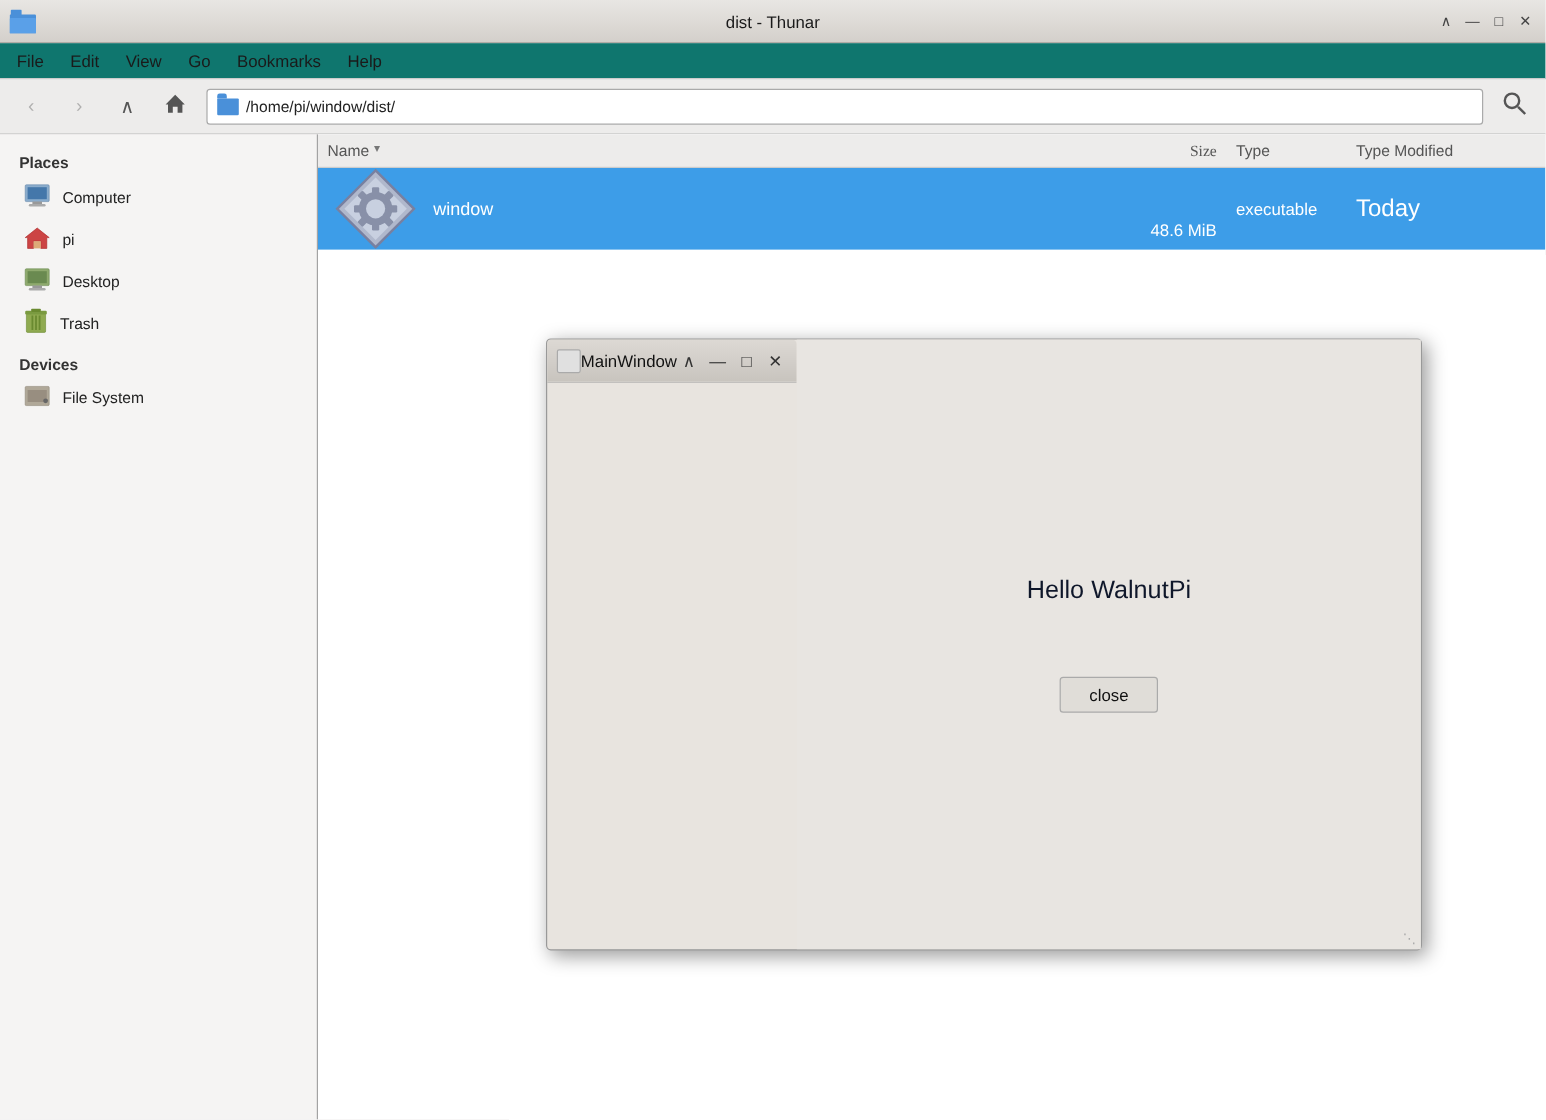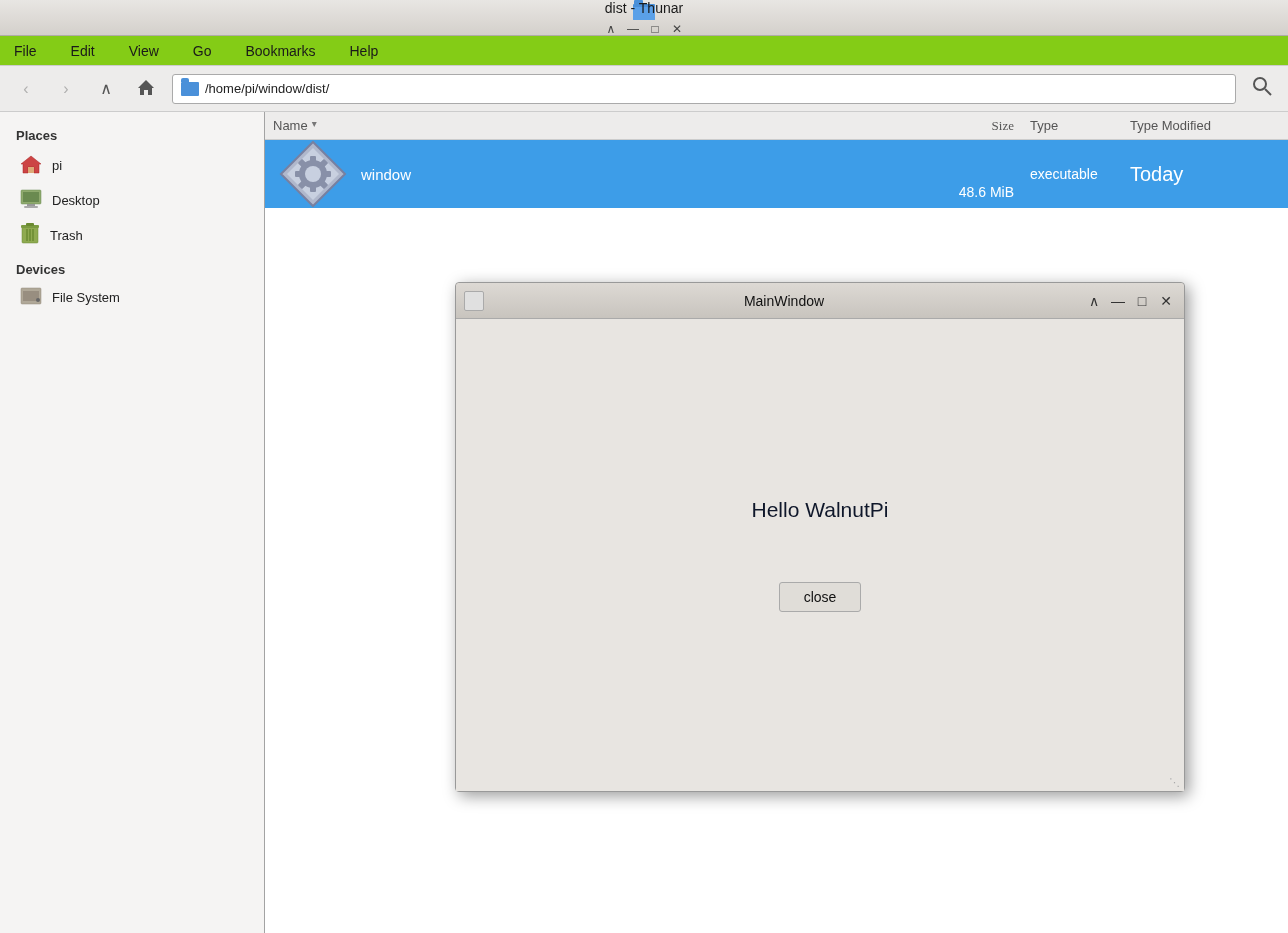--- a/index.html
+++ b/index.html
@@ -15,21 +15,20 @@
 
     
     .title-bar {
       background: linear-gradient(to bottom, #e8e6e3, #d4d0cb);
       height: 36px;
       display: flex;
       align-items: center;
       justify-content: space-between;
       padding: 0 8px;
       border-bottom: 1px solid #b0aca6;
-      flex-direction: column;
     }
     .title-bar-left {
       display: flex;
       align-items: center;
       gap: 6px;
     }
     .title-bar-title {
       font-size: 14px;
       font-weight: normal;
       color: #1a1a1a;
@@ -50,27 +49,27 @@
       display: flex;
       align-items: center;
       justify-content: center;
       cursor: pointer;
       font-size: 12px;
       color: #444;
     }
 
     
     .menu-bar {
-      background: #84cc16;
+      background: #0f766e;
       height: 30px;
       display: flex;
       align-items: center;
       padding: 0 4px;
       border-bottom: 1px solid #ccc;
-      gap: 14px;
+      gap: 2px;
     }
     .menu-item {
       padding: 4px 10px;
       cursor: pointer;
       border-radius: 3px;
       color: #1a1a1a;
     }
 
     
     .toolbar {
@@ -241,21 +240,21 @@
       position: absolute;
       top: 170px;
       left: 190px;
       width: 730px;
       height: 510px;
       background: #e8e4df;
       border: 1px solid #999;
       border-radius: 4px;
       box-shadow: 4px 4px 16px rgba(0,0,0,0.4);
       display: flex;
-      flex-direction: column;
+      flex-direction: row;
       z-index: 100;
     }
     .floating-title-bar {
       background: linear-gradient(to bottom, #ddd9d4, #c8c4be);
       height: 36px;
       display: flex;
       align-items: center;
       justify-content: space-between;
       padding: 0 8px;
       border-bottom: 1px solid #aaa;
@@ -385,20 +384,31 @@
       </svg>
     </span>
   </div>
 </div>
 
 <div class="main-layout">
 
   <div class="sidebar">
     <div class="sidebar-section-label">Places</div>
 
+    <div class="sidebar-item">
+      <span>
+        <svg width="22" height="20" viewBox="0 0 22 20">
+          <rect x="1" y="1" width="20" height="14" rx="1" fill="#8aaccc" stroke="#6688aa" stroke-width="0.5"></rect>
+          <rect x="3" y="3" width="16" height="10" fill="#4477aa"></rect>
+          <rect x="7" y="15" width="8" height="3" fill="#999"></rect>
+          <rect x="4" y="17" width="14" height="2" rx="1" fill="#aaa"></rect>
+        </svg>
+      </span>
+      <span class="sidebar-item-label">Computer</span>
+    </div>
 
     <div class="sidebar-item">
       <span>
         <svg width="22" height="22" viewBox="0 0 22 22">
           <polygon points="11,3 1,11 3,11 3,20 8,20 8,14 14,14 14,20 19,20 19,11 21,11" fill="#cc4444" stroke="#aa2222" stroke-width="0.5"></polygon>
           <rect x="8" y="14" width="6" height="6" fill="#ddaa77"></rect>
         </svg>
       </span>
       <span class="sidebar-item-label">pi</span>
     </div>

